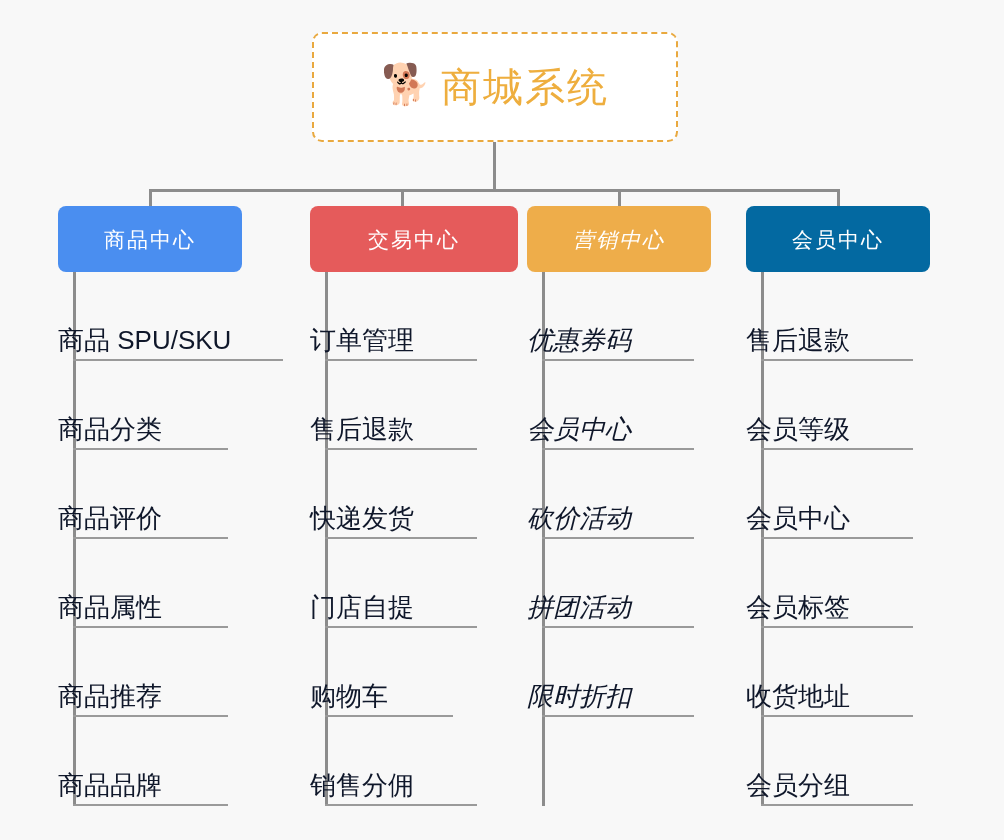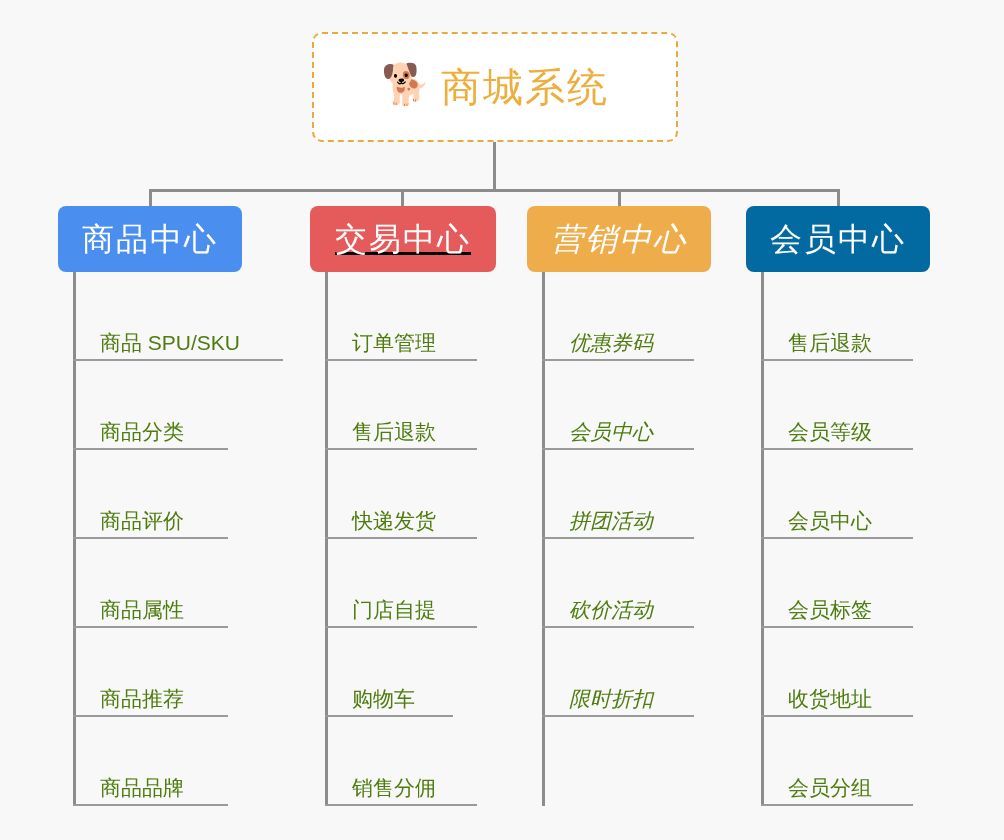--- a/index.html
+++ b/index.html
@@ -80,21 +80,21 @@
   }
   .col-header {
     height: 66px;
     border-radius: 8px;
     display: flex;
     align-items: center;
     justify-content: center;
     box-sizing: border-box;
   }
   .col-header-label {
-    font-size: 32px;
+    font-size: 21px;
     color: #ffffff;
     letter-spacing: 2px;
     line-height: 1;
     white-space: nowrap;
   }
 
   
   .col-spine {
     position: absolute;
     left: 15px;
@@ -118,24 +118,23 @@
   }
   .leaf-underline {
     position: absolute;
     left: 15px;
     bottom: 0;
     height: 2px;
     background: #9a9a9a;
   }
   .leaf-label {
     position: relative;
-    margin-left: 42px;
     margin-bottom: 8px;
-    font-size: 21px;
-    color: #4d7c0f;
+    font-size: 26px;
+    color: #0f172a;
     line-height: 1;
     white-space: nowrap;
   }
 </style>
 </head>
 <body>
 
 <div id="chart">
 
   <div class="root-node">
@@ -180,21 +179,21 @@
             <span class="leaf-label">商品推荐</span>
             <div class="leaf-underline" style="width: 155px;"></div>
           </li>
           <li class="leaf-item">
             <span class="leaf-label">商品品牌</span>
             <div class="leaf-underline" style="width: 155px;"></div>
           </li>
         </ul>
       </div>
       <div class="column" style="left: 310px; width: 184px;">
-        <div class="col-header" style="background: rgb(229, 91, 91); width: 186px; text-decoration: underline;">
+        <div class="col-header" style="background: rgb(229, 91, 91); width: 208px;">
           <span class="col-header-label">交易中心</span>
         </div>
         <div class="col-spine" style="height: 534px;"></div>
         <ul class="leaf-list">
           <li class="leaf-item">
             <span class="leaf-label">订单管理</span>
             <div class="leaf-underline" style="width: 152px;"></div>
           </li>
           <li class="leaf-item">
             <span class="leaf-label">售后退款</span>
@@ -226,25 +225,25 @@
         <ul class="leaf-list">
           <li class="leaf-item">
             <span class="leaf-label">优惠券码</span>
             <div class="leaf-underline" style="width: 152px;"></div>
           </li>
           <li class="leaf-item">
             <span class="leaf-label">会员中心</span>
             <div class="leaf-underline" style="width: 152px;"></div>
           </li>
           <li class="leaf-item">
+            <span class="leaf-label">砍价活动</span>
+            <div class="leaf-underline" style="width: 152px;"></div>
+          </li>
+          <li class="leaf-item">
             <span class="leaf-label">拼团活动</span>
-            <div class="leaf-underline" style="width: 152px;"></div>
-          </li>
-          <li class="leaf-item">
-            <span class="leaf-label">砍价活动</span>
             <div class="leaf-underline" style="width: 152px;"></div>
           </li>
           <li class="leaf-item">
             <span class="leaf-label">限时折扣</span>
             <div class="leaf-underline" style="width: 152px;"></div>
           </li>
         </ul>
       </div>
       <div class="column" style="left: 746px; width: 184px;">
         <div class="col-header" style="background: #0369a1; width: 184px;">

